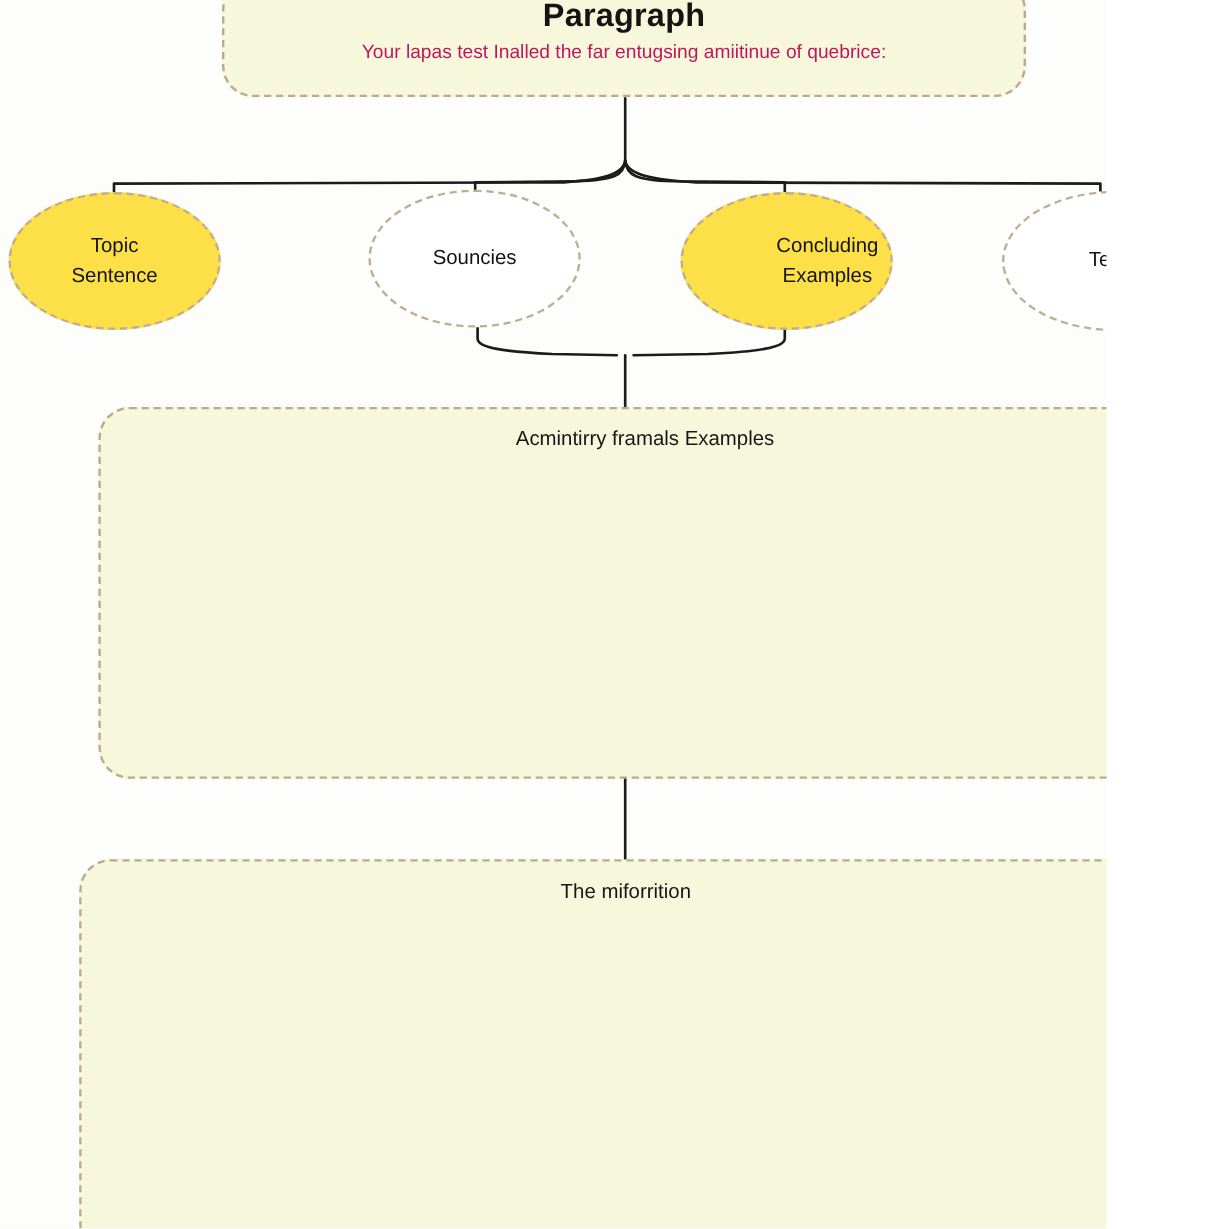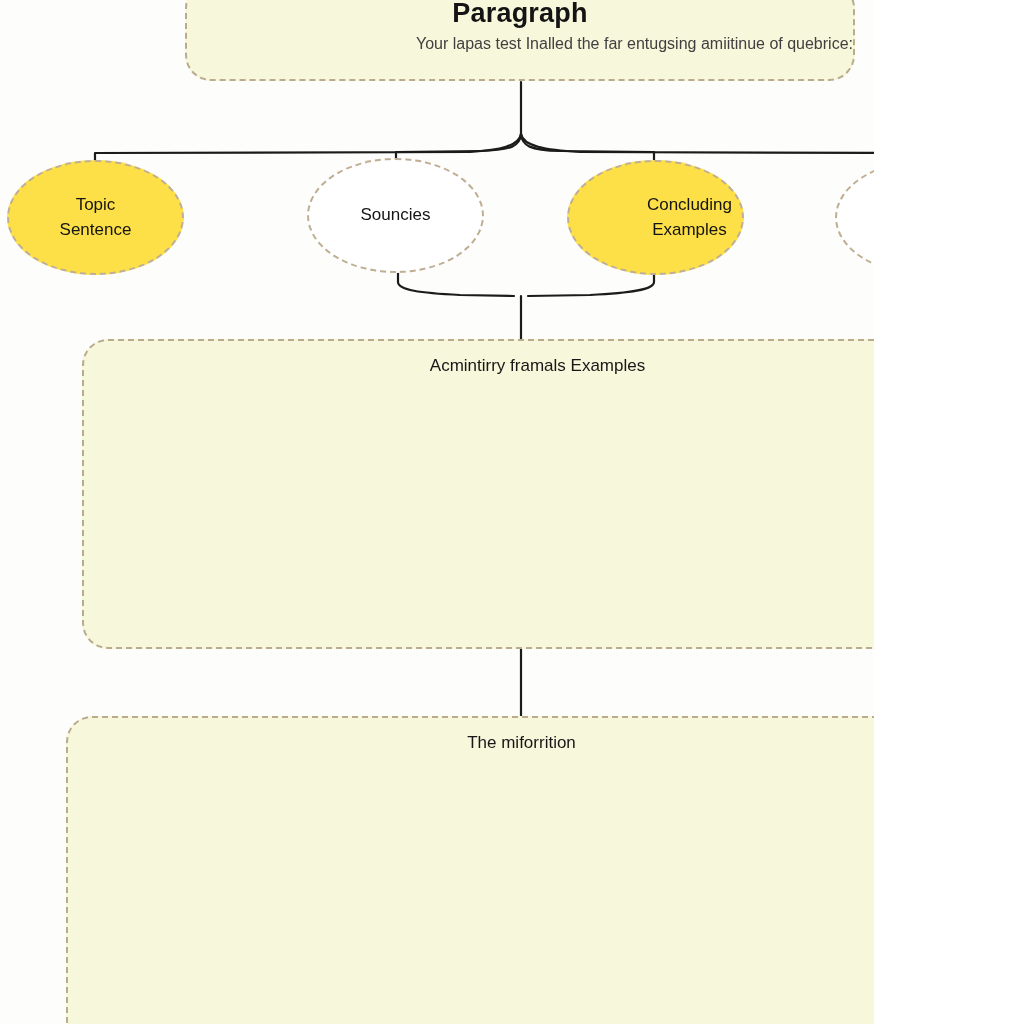--- a/index.html
+++ b/index.html
@@ -7,20 +7,21 @@
     padding: 0;
     background: #ffffff;
   }
   #canvas {
     position: relative;
     width: 874px;
     height: 1024px;
     background: #fdfdfb;
     overflow: hidden;
     font-family: "Liberation Sans", sans-serif;
+    padding-left: 48px;
   }
   #wires {
     position: absolute;
     left: 0; top: 0;
     width: 1024px; height: 1024px;
     pointer-events: none;
     z-index: 1;
   }
   .node {
     position: absolute;
@@ -53,22 +54,21 @@
     font-size: 27px;
     font-weight: bold;
     letter-spacing: .2px;
     line-height: 1.12;
     color: #141414;
   }
   .subtitle {
     font-size: 16px;
     line-height: 1.3;
     margin-top: 6px;
-    color: #404040;
-    text-align: right;
+    color: #be185d;
   }
   .box-heading {
     font-size: 17px;
     line-height: 1.3;
     color: #171717;
   }
   .ellipse-label {
     font-size: 17px;
     line-height: 1.45;
     text-align: center;

